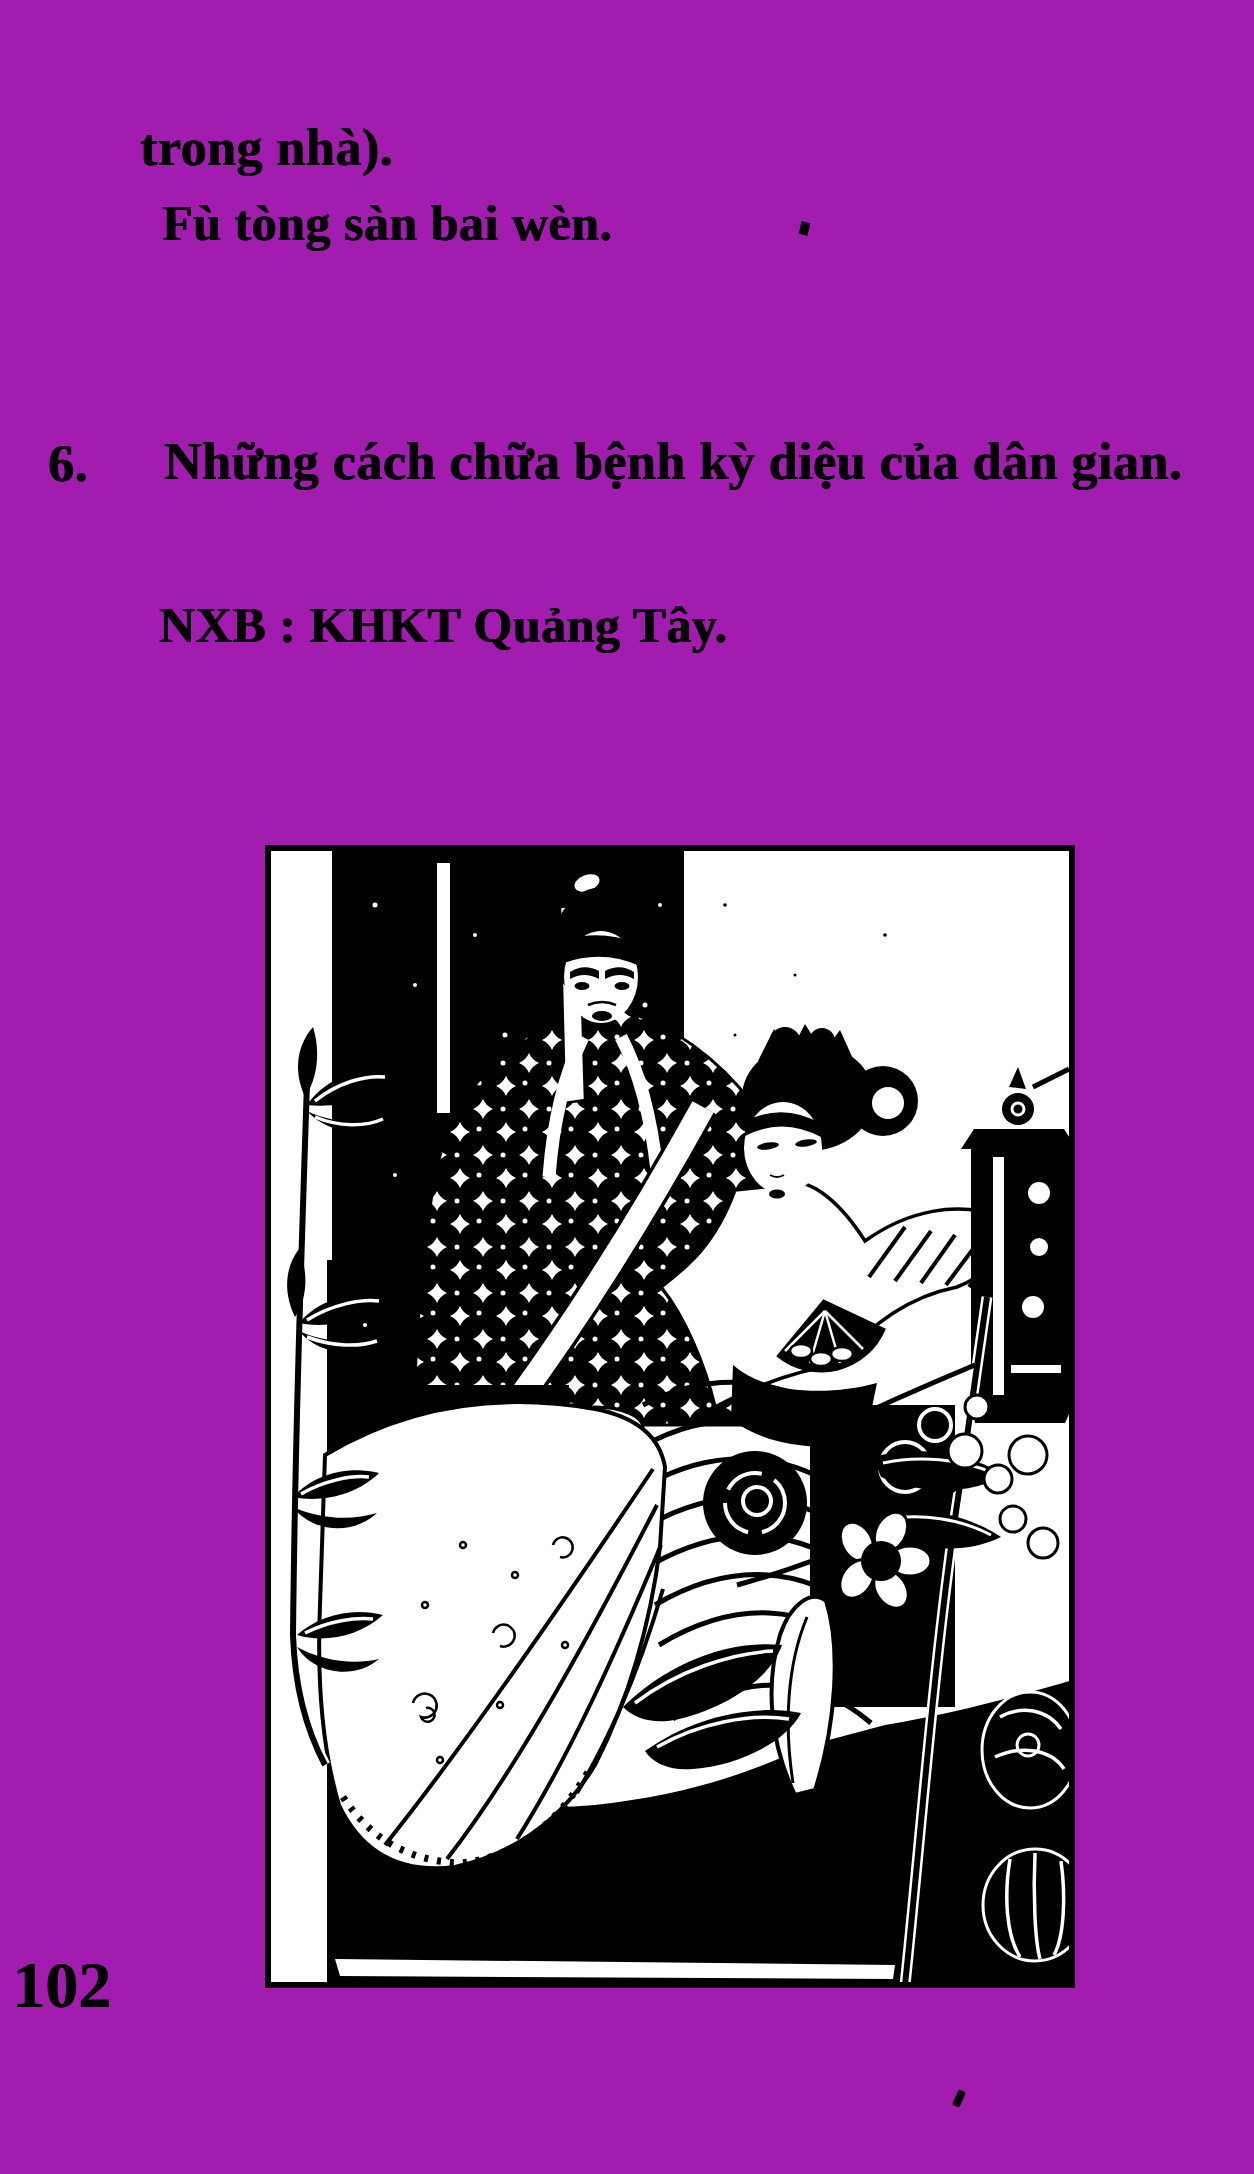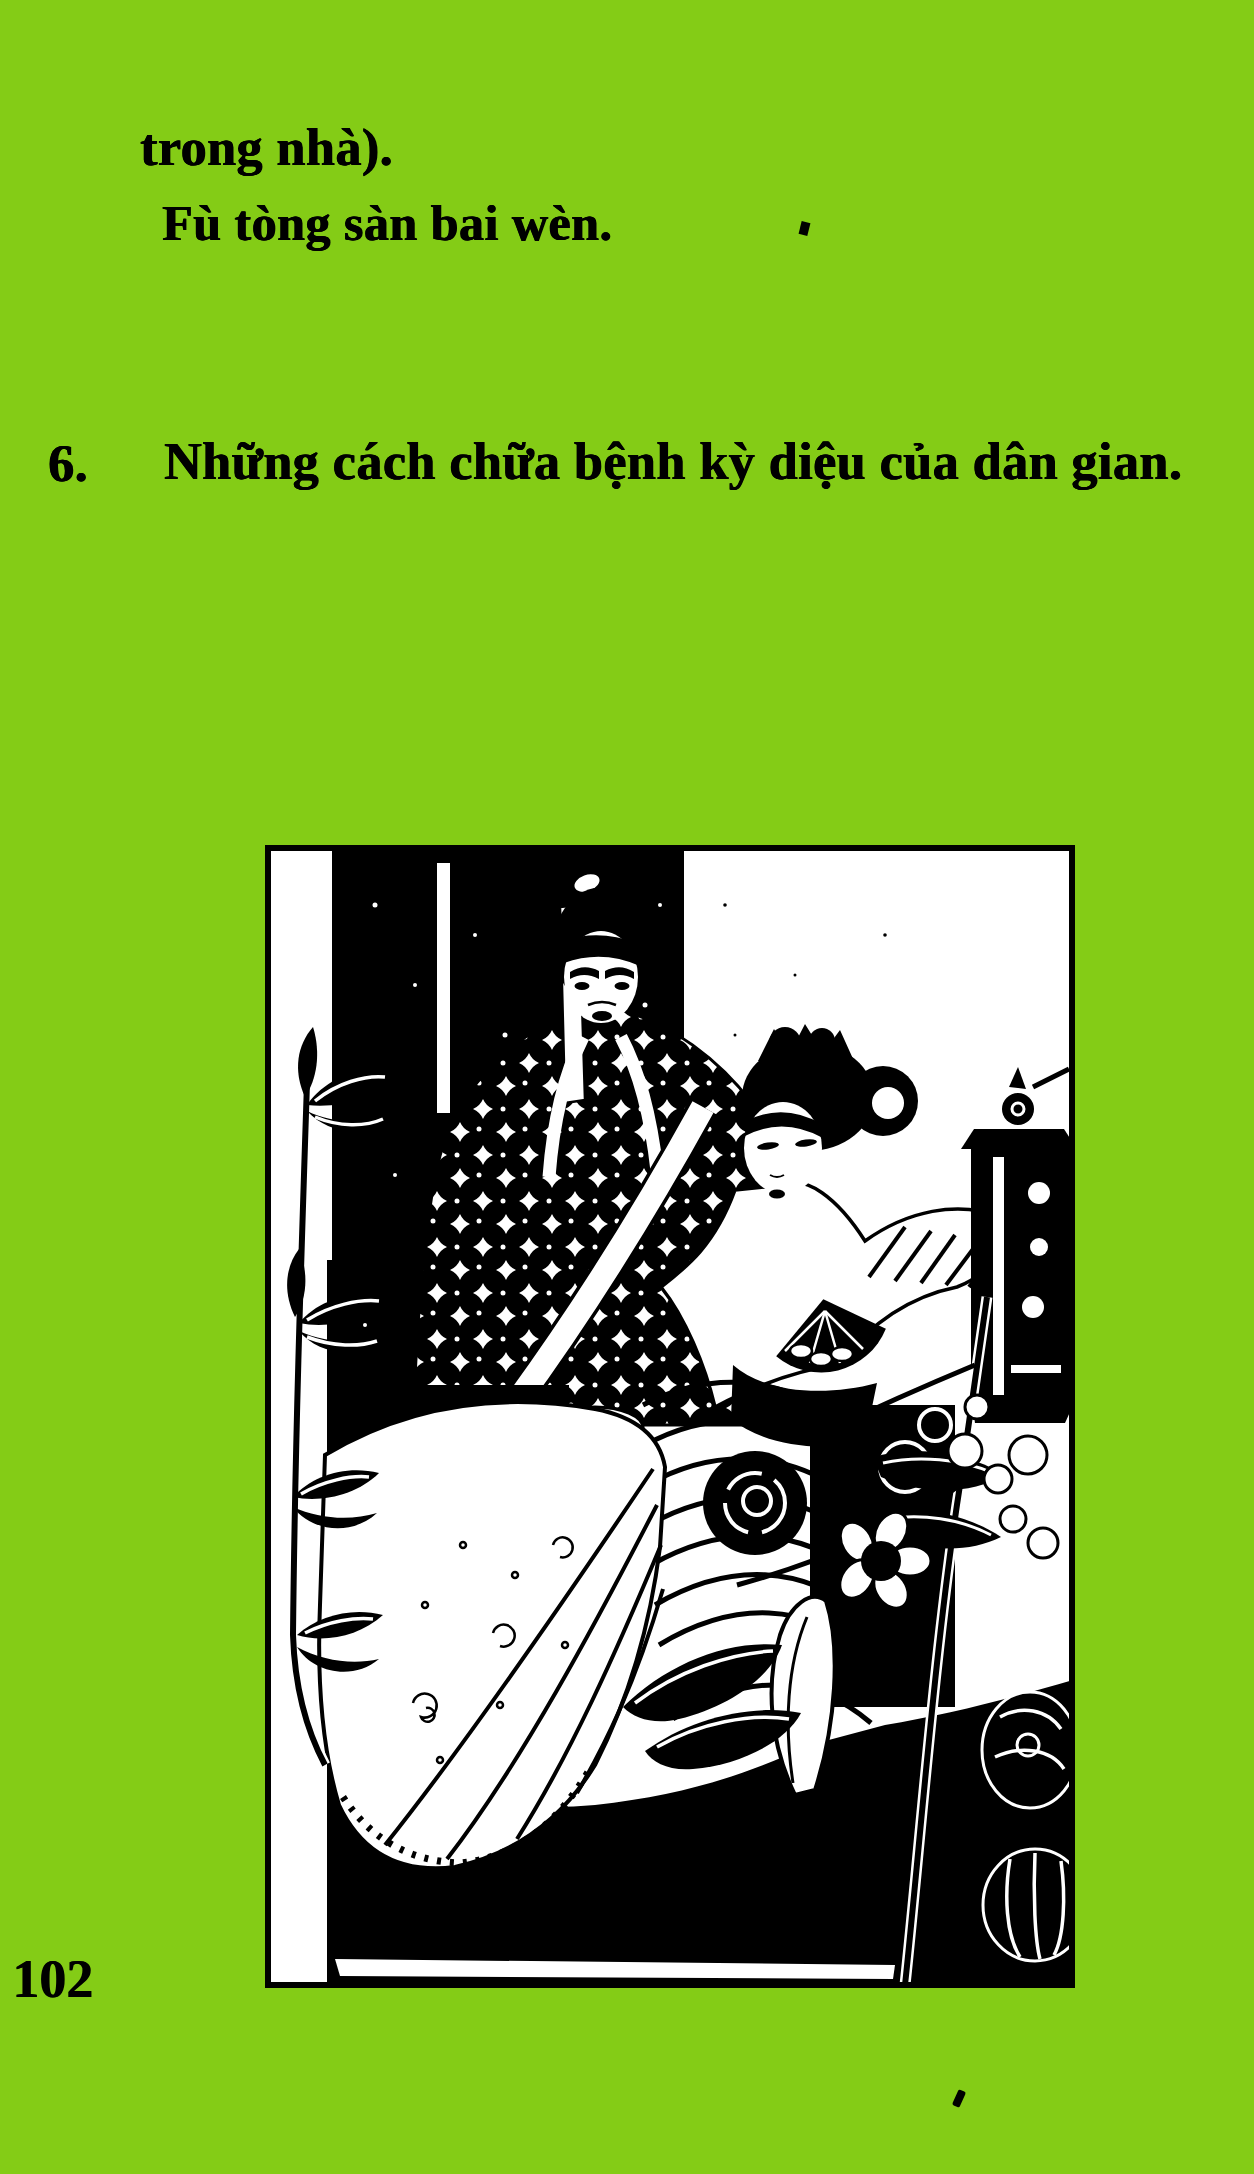--- a/index.html
+++ b/index.html
@@ -1,29 +1,29 @@
 <!DOCTYPE html>
 <html><head>
 <meta charset="utf-8">
 <style>
   html,body{margin:0;padding:0;background:#e8e8e8;}
   .page{
-    position:relative;width:1254px;height:2174px;background:#84cc16;
+    position:relative;width:1254px;height:2174px;background:#a21caf;
     font-family:"Liberation Serif", serif;color:#000;overflow:hidden;
     margin:0 auto;
   }
   .tline{
     position:absolute;white-space:nowrap;font-size:50px;line-height:1;
     letter-spacing:0.5px;
     text-shadow:0.7px 0 currentColor, -0.3px 0 currentColor;
     font-weight:bold;
   }
   .tbold{font-weight:700;font-size:52px;}
   .pagenum{
-    position:absolute;left:12px;top:1952px;font-size:54px;font-weight:700;
+    position:absolute;left:12px;top:1952px;font-size:66px;font-weight:700;
     line-height:1;text-shadow:0.8px 0 currentColor;
   }
   .speck{position:absolute;background:#000;}
   .speck1{left:800px;top:222px;width:9px;height:13px;transform:rotate(14deg);}
   .speck2{left:955px;top:2090px;width:8px;height:17px;transform:rotate(24deg);border-radius:2px;}
   .illus{position:absolute;left:265px;top:845px;width:810px;height:1143px;}
   svg{display:block;}
 </style>
 </head>
 <body>
@@ -33,20 +33,21 @@
   <div class="tline tbold" style="left:140px;top:122px">trong nhà).</div>
 
   <div class="tline" style="left:162px;top:198px">Fù tòng sàn bai wèn.</div>
 
 
 
   <div class="tline tbold" style="left:48px;top:438px">6.</div>
   <div class="tline tbold" style="left:164px;top:436px">Những cách chữa bệnh kỳ diệu của dân gian.</div>
 
 
+  <div class="tline" style="left:159px;top:600px">NXB : KHKT Quảng Tây.</div>
 
 
   <div class="speck speck1"></div>
   <div class="speck speck2"></div>
 
   <div class="pagenum">102</div>
 
   <div class="illus" role="img" aria-label="Woodcut-style black ink drawing: a man in a diamond-patterned robe stands in a dark doorway behind a reclining woman with an elaborate looped hair bun; she reaches toward an ornate lantern, surrounded by leafy branches, blossoms, a small table with a bowl, a draped embroidered skirt and melons on a dark floor.">
     <svg width="810" height="1143" viewBox="0 0 810 1143" xmlns="http://www.w3.org/2000/svg">
       <defs>

